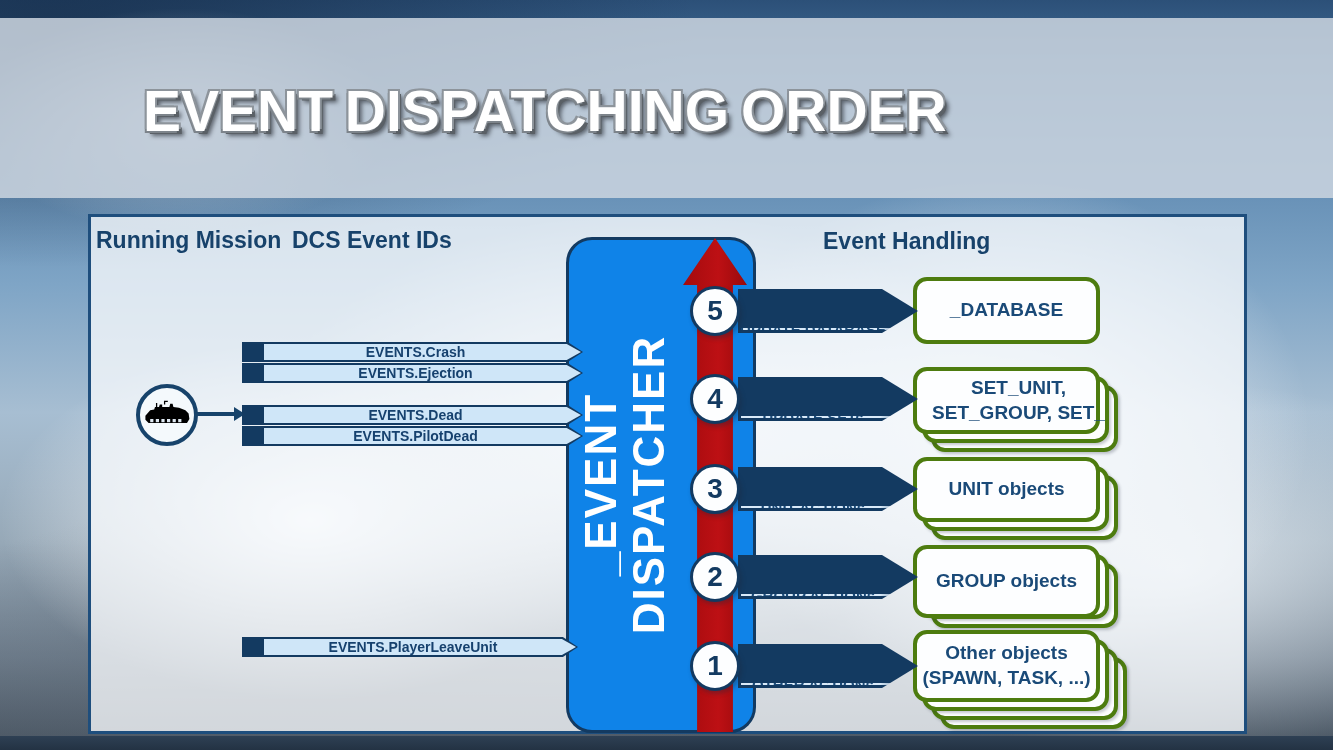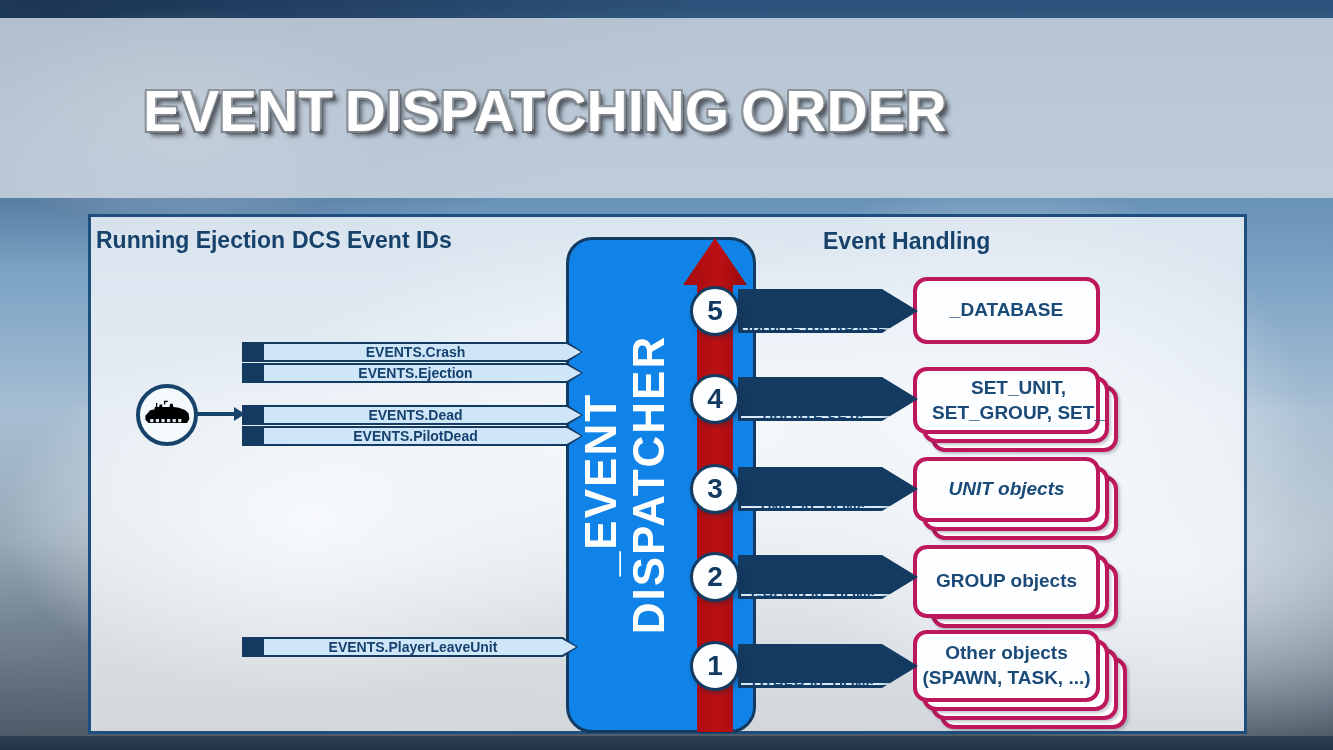--- a/index.html
+++ b/index.html
@@ -47,21 +47,21 @@
   
   .action-arrow{position:absolute;left:738px;width:180px;height:44px;z-index:5;
     background:#133a61;clip-path:polygon(0 0,80% 0,100% 50%,80% 100%,0 100%);
     filter:drop-shadow(2px 3px 2px rgba(30,40,60,.35));}
   .action-arrow .fill{position:absolute;inset:3px;background:#d9eaf9;
     clip-path:polygon(0 0,80% 0,100% 50%,80% 100%,0 100%);
     display:flex;align-items:center;justify-content:center;padding-right:30px;box-sizing:border-box;
     font-size:15px;font-weight:bold;color:#1a4a78;white-space:nowrap;margin-top:36px;}
   
   .target-box,.stack-layer{position:absolute;left:913px;width:187px;box-sizing:border-box;
-    background:#fdfeff;border:4px solid #be185d;border-radius:14px;}
+    background:#fdfeff;border:4px solid #4d7c0f;border-radius:14px;}
   .target-box{z-index:4;display:flex;flex-direction:column;align-items:center;justify-content:center;
     font-size:19px;font-weight:bold;color:#1a4a78;line-height:1.3;text-align:center;}
   .target-box span{display:block;white-space:nowrap;}
   .stack-layer{z-index:1;box-shadow:2px 2px 3px rgba(30,40,60,.25);}
   
   .event-arrow{position:absolute;left:242px;width:341px;height:20px;z-index:4;
     background:#133a61;clip-path:polygon(0 0,95.5% 0,100% 50%,95.5% 100%,0 100%);
     filter:drop-shadow(1px 2px 1px rgba(30,40,60,.3));}
   .event-arrow .fill{position:absolute;inset:2px;background:#cfe6f8;
     clip-path:polygon(0 0,95.5% 0,100% 50%,95.5% 100%,0 100%);
@@ -80,21 +80,21 @@
 
 <div class="stage">
   <div class="sky"></div>
   <div class="title-band"></div>
   <div class="bottom-strip"></div>
 
   <div class="slide-title">EVENT DISPATCHING ORDER</div>
 
   <div class="panel"></div>
 
-  <div class="hdr" style="left:96px;top:227px;">Running Ejection</div>
+  <div class="hdr" style="left:96px;top:227px;">Running Mission</div>
   <div class="hdr" style="left:292px;top:227px;">DCS Event IDs</div>
   <div class="hdr" style="left:823px;top:228px;">Event Handling</div>
 
   <div class="dispatcher"></div>
   <div class="disp-text">
     <span><span>_EVENT</span>
 <span>DISPATCHER</span></span>
   </div>
   <div class="red-arrow"></div>
 
@@ -148,21 +148,21 @@
     <span>SET_UNIT,</span>
     <span>SET_GROUP, SET_</span>
     </div>
   <div class="num-circle" style="top:374px;">4</div>
 
   <div class="stack-layer" style="top:475px;height:65px;left:931px;"></div>
   <div class="stack-layer" style="top:466px;height:65px;left:922px;"></div>
   <div class="action-arrow" style="top:467px;">
     <div class="fill">UNIT ACTIONs</div>
     </div>
-  <div class="target-box" style="top:457px;height:65px;font-style:italic;">
+  <div class="target-box" style="top:457px;height:65px;">
     <span>UNIT objects</span>
     </div>
   <div class="num-circle" style="top:464px;">3</div>
 
   <div class="stack-layer" style="top:563px;height:65px;left:931px;"></div>
   <div class="stack-layer" style="top:554px;height:65px;left:922px;"></div>
   <div class="action-arrow" style="top:555px;">
     <div class="fill">GROUP ACTIONs</div>
     </div>
   <div class="target-box" style="top:545px;height:73px;">

